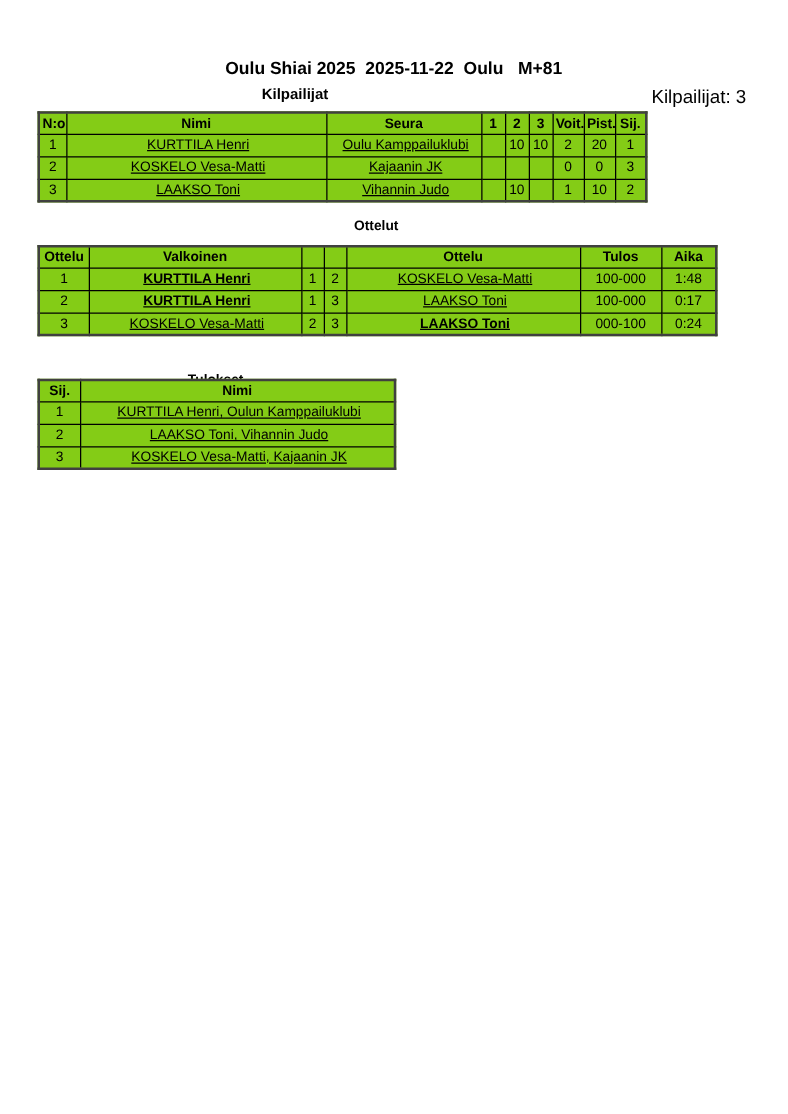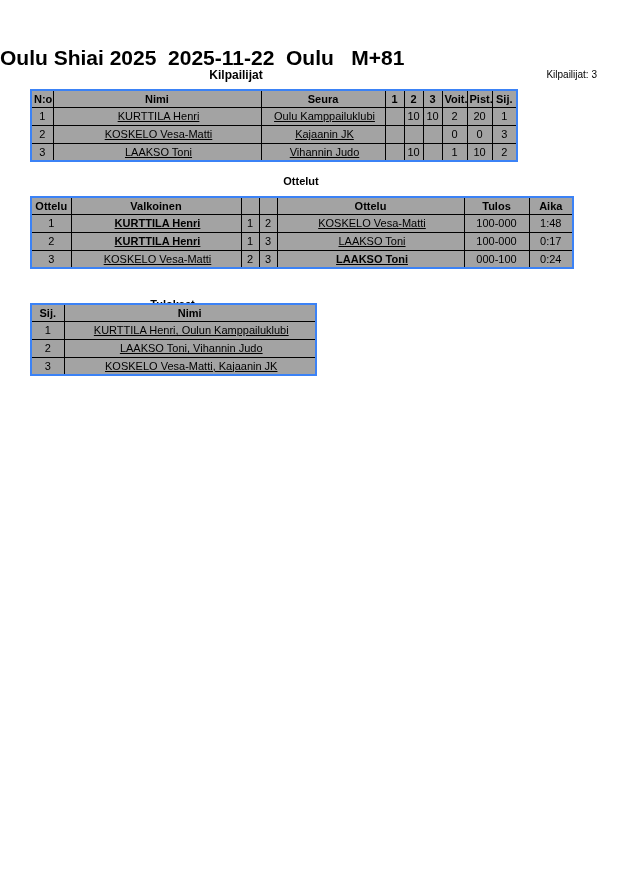--- a/index.html
+++ b/index.html
@@ -6,39 +6,39 @@
   html, body { background: #ffffff; }
   body {
     width: 630px; height: 891px;
     position: relative;
     font-family: "Liberation Sans", sans-serif;
     color: #000;
     overflow: hidden;
   }
   .title {
     position: absolute; top: 46px; left: 0; width: 630px;
-    text-align: left;
-    font-size: 21px; font-weight: bold;
+    text-align: center;
+    font-size: 14px; font-weight: bold;
     white-space: pre;
   }
   .kilpailijat-heading {
     position: absolute; top: 68px; left: 236px;
     transform: translateX(-50%);
     font-size: 12px; font-weight: bold;
   }
   .kilpailijat-count {
     position: absolute; top: 69px; right: 33px;
-    font-size: 10px;
+    font-size: 15px;
   }
   table {
     position: absolute;
     border-collapse: collapse;
     table-layout: fixed;
-    background: #a3a3a3;
-    border: 2px solid #3b82f6;
+    background: #84cc16;
+    border: 2px solid #404040;
   }
   th, td {
     border: 1px solid #000;
     font-size: 11px;
     height: 18px;
     padding: 0 2px;
     overflow: hidden;
     white-space: nowrap;
     vertical-align: middle;
   }

